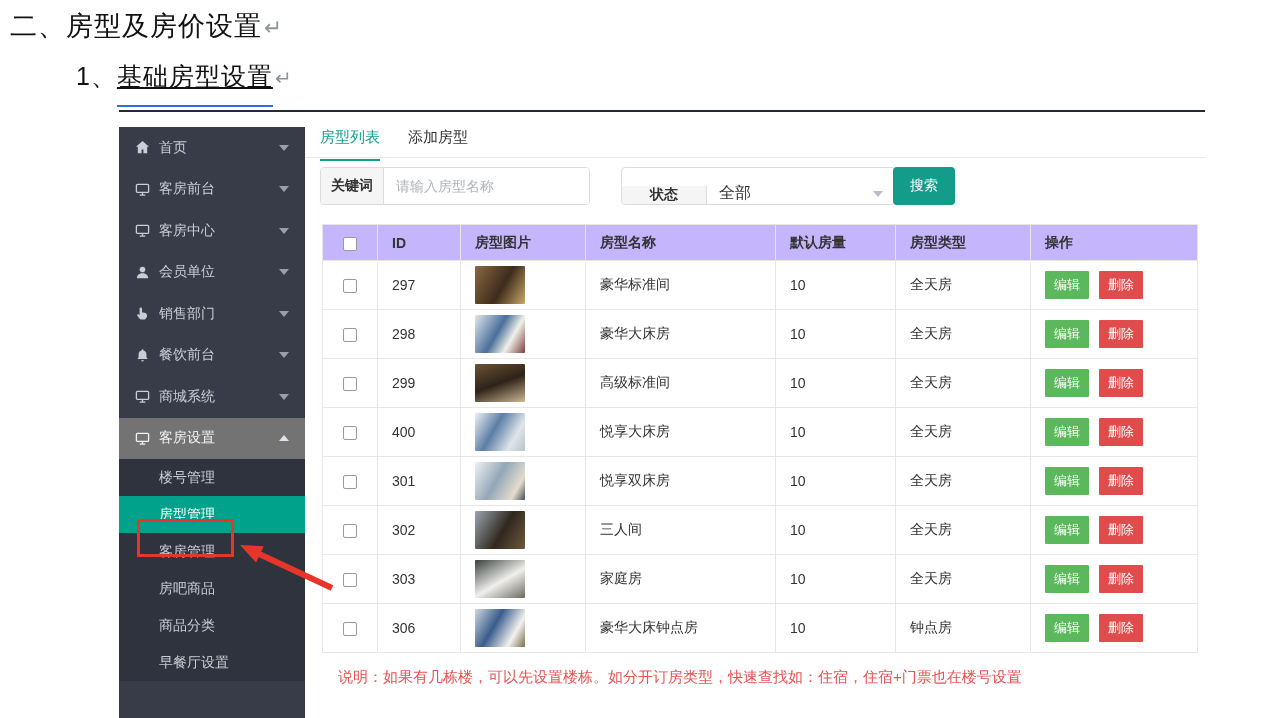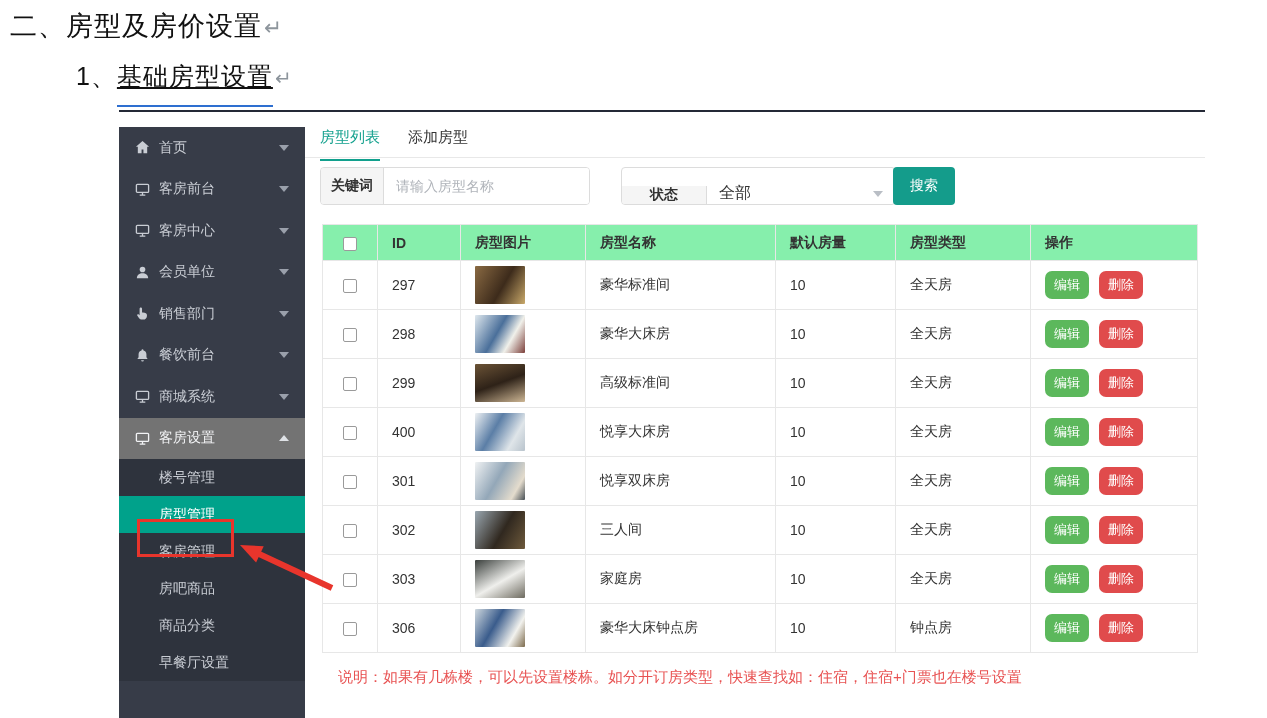--- a/index.html
+++ b/index.html
@@ -50,40 +50,40 @@
   #group-status { left:316px; width:275px;align-items:flex-end; }
   #group-status .glabel { width:85px; }
   .select-box { flex:1; display:flex; align-items:center; padding:0 12px; font-size:16px; color:#333; cursor:pointer; }
   .select-box .sval { flex:1; }
   .select-caret { width:0; height:0; border-left:5px solid transparent; border-right:5px solid transparent; border-top:6px solid #b9bec5; }
   #search-btn { position:absolute; left:588px; top:55px; width:62px; height:38px; background:#149c8b; color:#fff; border:none; border-radius:4px; font-size:14px; cursor:pointer; font-family:"Liberation Sans",sans-serif; }
 
   
   #rt { position:absolute; left:17px; top:112px; width:876px; border-collapse:collapse; table-layout:fixed; font-size:14px; color:#333; }
   #rt th, #rt td { border:1px solid #e7e7e7; padding:0 14px; text-align:left; }
-  #rt th { background:#86efac; height:36px; font-weight:bold; }
+  #rt th { background:#c4b5fd; height:36px; font-weight:bold; }
   #rt td { height:49px; background:#fff; }
   #rt .c-cb  { width:55px;  text-align:center; padding:0; }
   #rt .c-id  { width:83px; }
   #rt .c-img { width:125px; }
   #rt .c-nm  { width:190px; }
   #rt .c-ct  { width:120px; }
   #rt .c-tp  { width:135px; }
   #rt .c-op  { }
   .cb { display:inline-block; width:14px; height:14px; border:1px solid #9a9a9a; border-radius:2px; background:#fff; vertical-align:middle; cursor:pointer; }
   .thumb { width:50px; height:38px; border-radius:1px; display:block; }
   .t0 { background:linear-gradient(120deg,#8a6a43 0%,#3d2b1b 55%,#c9a96a 100%); }
   .t1 { background:linear-gradient(120deg,#dfe8ee 0%,#4a6f9a 45%,#f0f0ea 70%,#7c3f3a 100%); }
   .t2 { background:linear-gradient(160deg,#6b5336 0%,#2e2218 50%,#cdb694 100%); }
   .t3 { background:linear-gradient(120deg,#eef1f3 0%,#5b7ea6 40%,#dfe5e9 75%,#b8c3cc 100%); }
   .t4 { background:linear-gradient(120deg,#f0f2f3 0%,#93a7b8 45%,#e4dccd 80%,#474f55 100%); }
   .t5 { background:linear-gradient(120deg,#9aa7b0 0%,#30281f 55%,#6e5a3c 100%); }
   .t6 { background:linear-gradient(150deg,#3a3f3c 0%,#efefec 55%,#6d6a5f 100%); }
   .t7 { background:linear-gradient(120deg,#cfd8de 0%,#3a5c8c 40%,#f2f2ee 75%,#7c6a4c 100%); }
-  .op-btn { display:inline-block; border:none; border-radius:7px; color:#fff; font-size:13px; padding:5px 9px; cursor:pointer; font-family:"Liberation Sans",sans-serif; }
+  .op-btn { display:inline-block; border:none; border-radius:1px; color:#fff; font-size:13px; padding:5px 9px; cursor:pointer; font-family:"Liberation Sans",sans-serif; }
   .op-edit { background:#5cb85c; margin-right:10px; }
   .op-del  { background:#e04b4c; }
 
   #note { position:absolute; left:33px; top:556px; font-size:15px; color:#e85252; }
 </style>
 </head>
 <body>
 
 <div class="abs" id="heading1"><span>二、房型及房价设置</span><span class="return-mark">↵</span></div>
 <div class="abs" id="heading2"><span>1、</span><span class="underlined">基础房型设置</span><span class="return-mark">↵</span></div>

